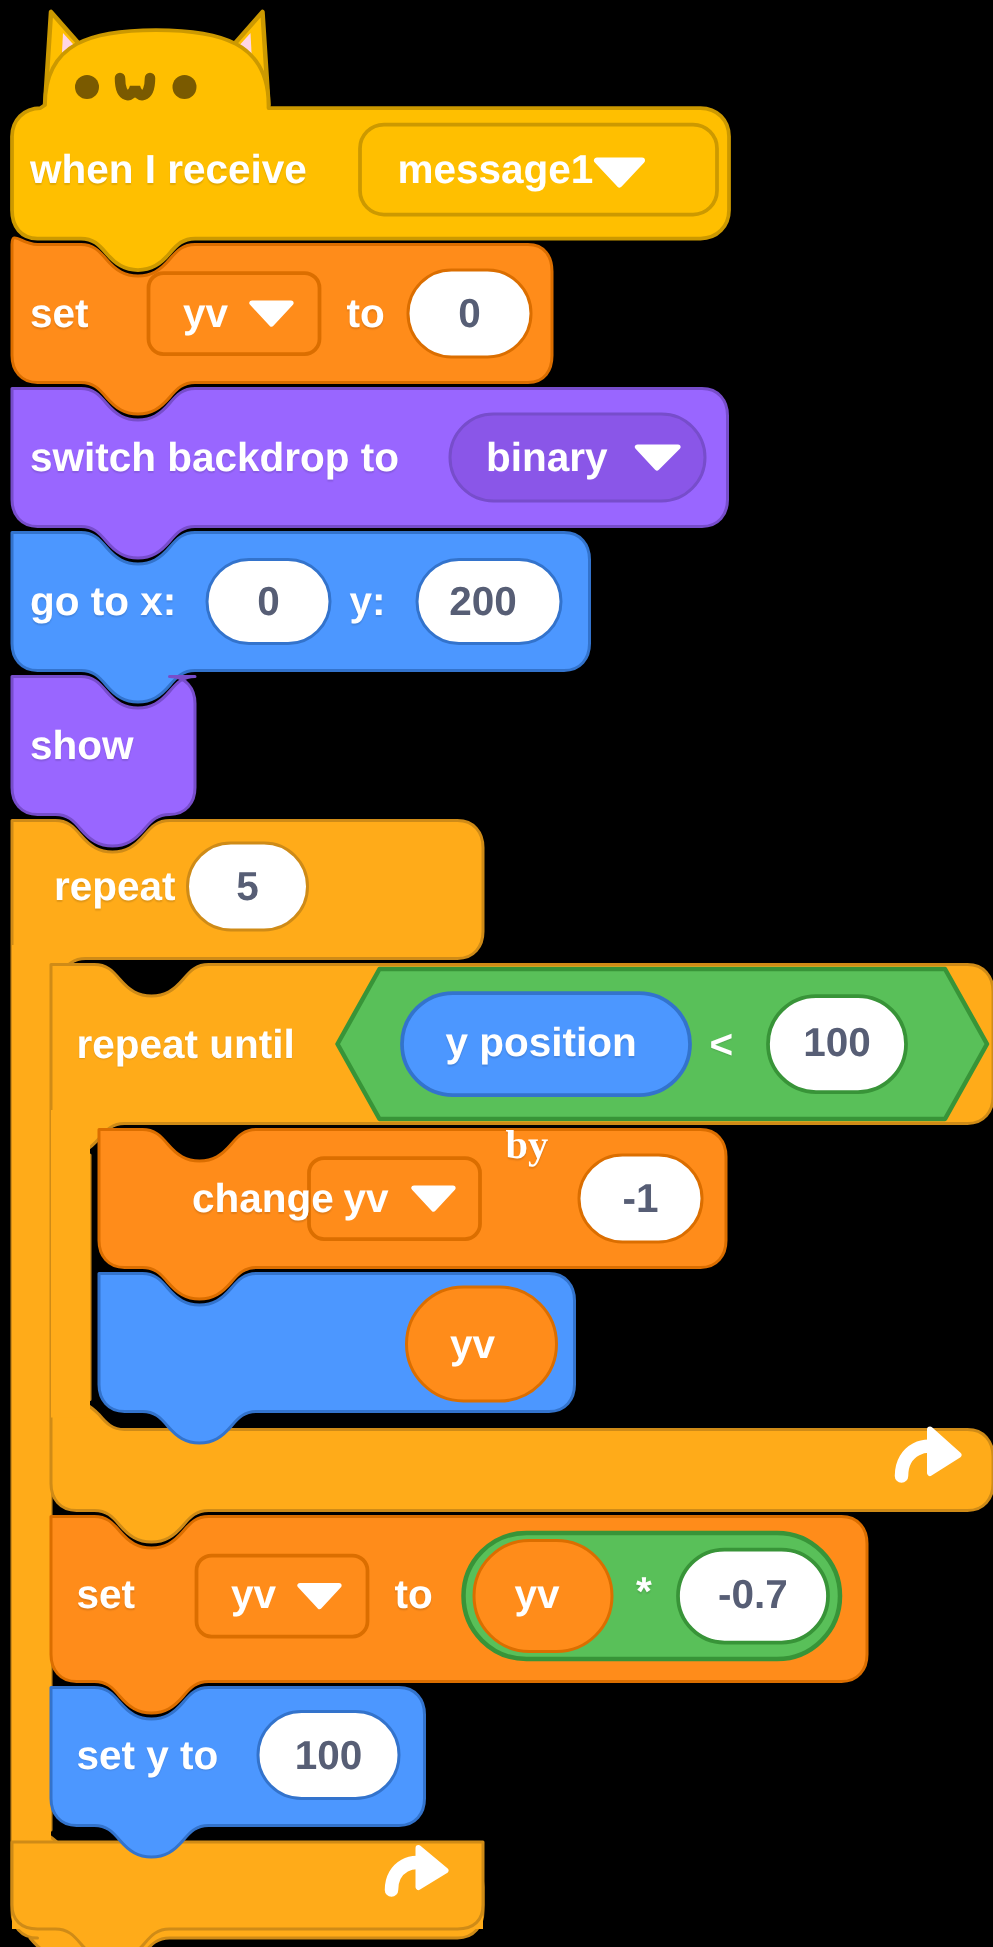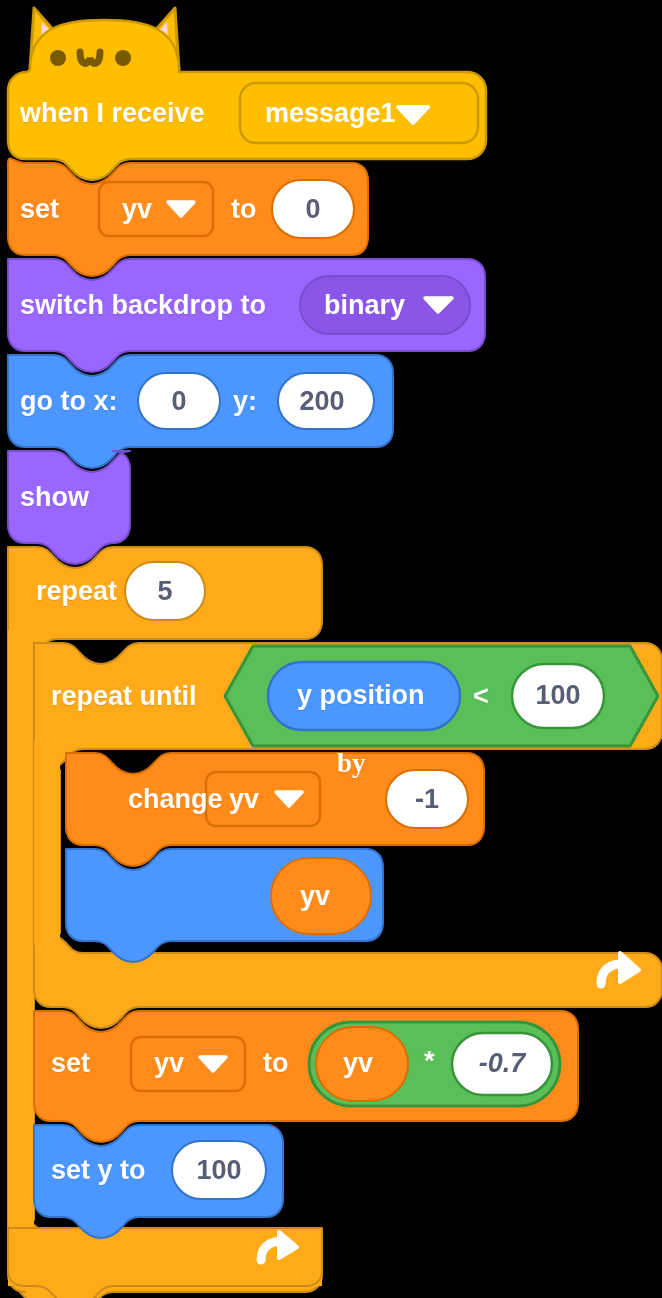--- a/index.html
+++ b/index.html
@@ -439,18 +439,18 @@
 <div class="blk-label" style="left:337px; top:750px;font-family:Liberation Serif, serif;">by</div>
 <div class="val-label" style="left:386px; top:786px; width:82px;">-1</div>
 
 <div class="drop-label" style="left:300px; top:883px;">yv</div>
 
 <div class="blk-label" style="left:51px; top:1050px;">set</div>
 <div class="drop-label" style="left:154px; top:1050px;">yv</div>
 <div class="blk-label" style="left:263px; top:1050px;">to</div>
 <div class="drop-label" style="left:343px; top:1050px;">yv</div>
 <div class="blk-label" style="left:424px; top:1048px;">*</div>
-<div class="val-label" style="left:452px; top:1050px; width:100px;font-style:italic;">-0.7</div>
+<div class="val-label" style="left:452px; top:1050px; width:100px;">-0.7</div>
 
 <div class="blk-label" style="left:51px; top:1157px;text-align:center;">set y to</div>
 <div class="val-label" style="left:172px; top:1157px; width:94px;">100</div>
 
 </div>
 
 </body></html>

